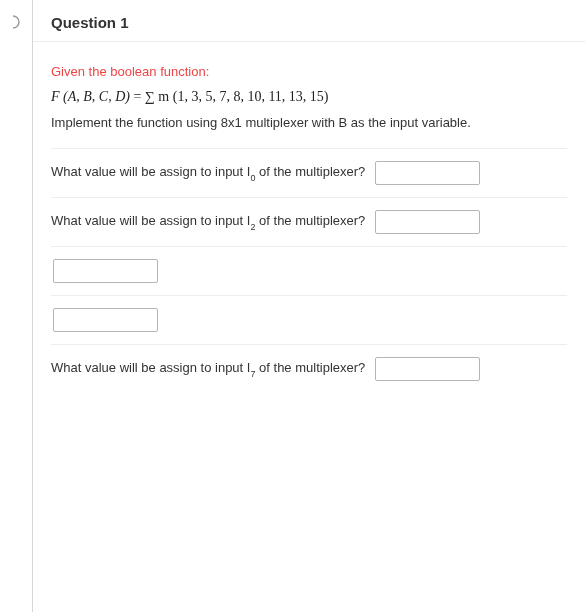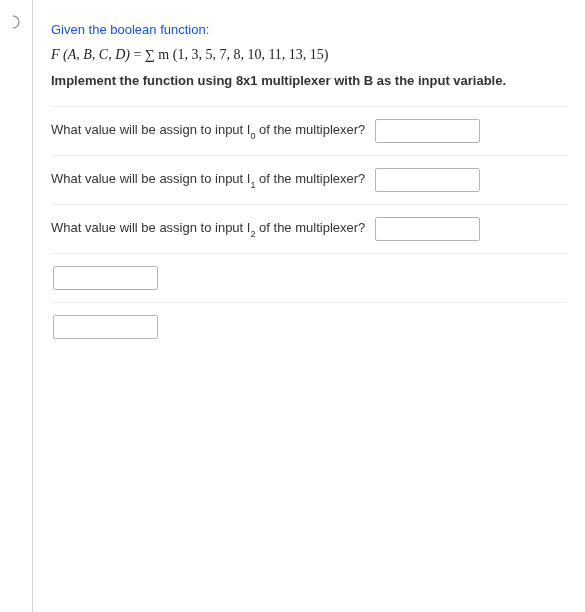--- a/index.html
+++ b/index.html
@@ -39,38 +39,37 @@
     .title {
       font-weight: 700;
       font-size: 15px;
       color: #333;
     }
     .body {
       padding: 22px 18px 12px 18px;
     }
     .prompt {
       font-size: 13px;
-      color: #1d4ed8;
+      color: #ef4444;
       margin-bottom: 10px;
     }
     .formula {
       font-size: 14px;
       color: #222;
       font-family: "Cambria Math", "Times New Roman", serif;
       margin-bottom: 10px;
       white-space: nowrap;
     }
     .formula-italic {
       font-style: italic;
     }
     .instr {
       font-size: 13px;
       color: #333;
       margin-bottom: 18px;
-      font-weight: bold;
     }
     .field-row {
       display: flex;
       align-items: center;
       padding: 12px 0 12px 0;
       border-top: 1px solid #ededed;
       gap: 8px;
     }
     .field-row:first-of-type {
       border-top: 1px solid #ededed;
@@ -102,41 +101,44 @@
 
 <div class="wrapper">
   <div class="left-gutter">
     <span class="chevron-icon">
       <svg width="12" height="16" viewBox="0 0 12 16">
         <path d="M3 2 A 6 6 0 0 1 3 14" fill="none" stroke="#9a9a9a" stroke-width="1.4"></path>
       </svg>
     </span>
   </div>
   <div class="content">
+    <div class="header">
+      <div class="title">Question 1</div>
+    </div>
     <div class="body">
       <div class="prompt">Given the boolean function:</div>
       <div class="formula">
         <span class="formula-italic">F (A, B, C, D)</span><span> = </span><span>∑ m</span><span> (1, 3, 5, 7, 8, 10, 11, 13, 15)</span>
       </div>
       <div class="instr">Implement the function using 8x1 multiplexer with B as the input variable.</div>
       <div id="fields-container">
           <div class="field-row">
             <span class="field-label">What value will be assign to input I<span class="sub">0</span> of the multiplexer?</span>
             <input type="text" class="field-input" style="">
           </div>
           <div class="field-row">
-            <span class="field-label">What value will be assign to input I<span class="sub">1</span> of the multiplexer?</span>
-            <input type="text" class="field-input" style="">
-          </div>
-          <div class="field-row">
             <span class="field-label">What value will be assign to input I<span class="sub">2</span> of the multiplexer?</span>
             <input type="text" class="field-input" style="">
           </div>
           <div class="field-row">
             <input type="text" class="field-input" style="">
           </div>
           <div class="field-row">
             <input type="text" class="field-input" style="">
           </div>
+          <div class="field-row">
+            <span class="field-label">What value will be assign to input I<span class="sub">7</span> of the multiplexer?</span>
+            <input type="text" class="field-input" style="">
+          </div>
         </div>
     </div>
   </div>
 </div>
 
 </body></html>

